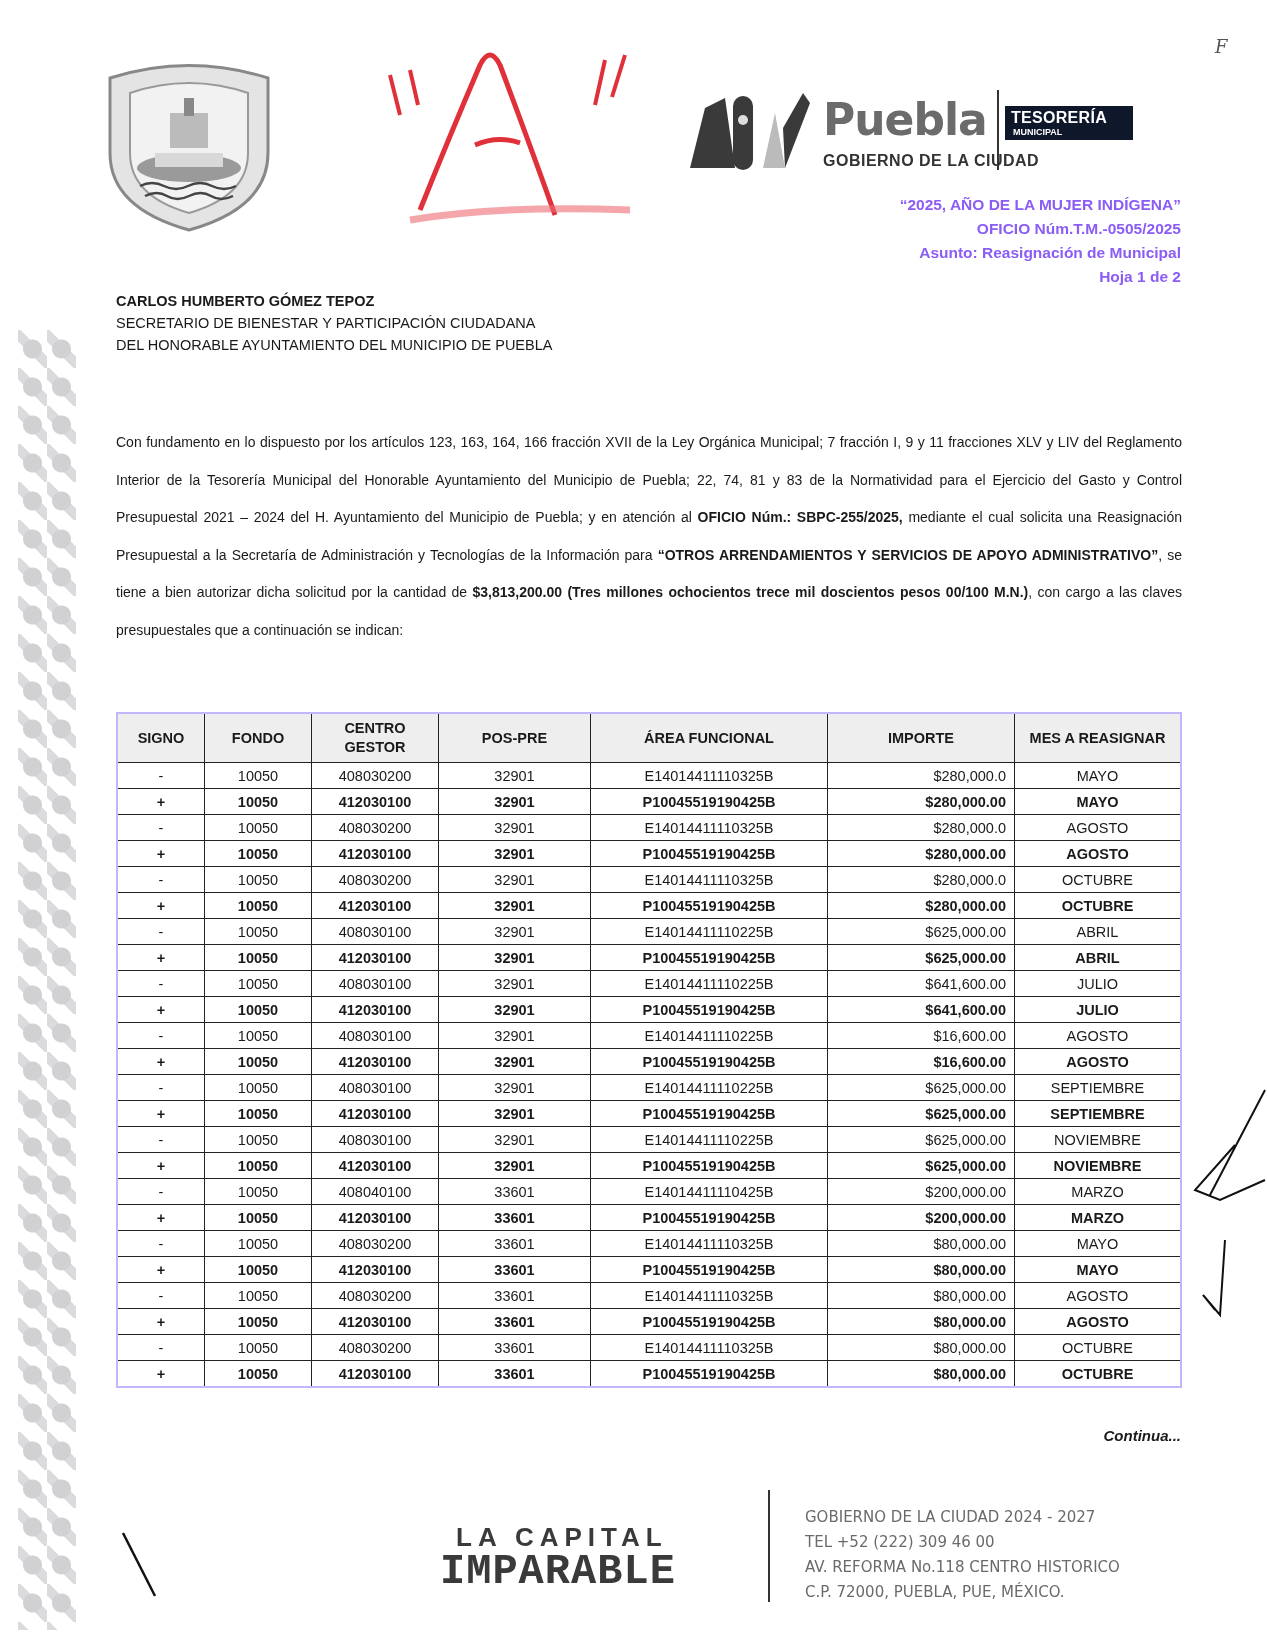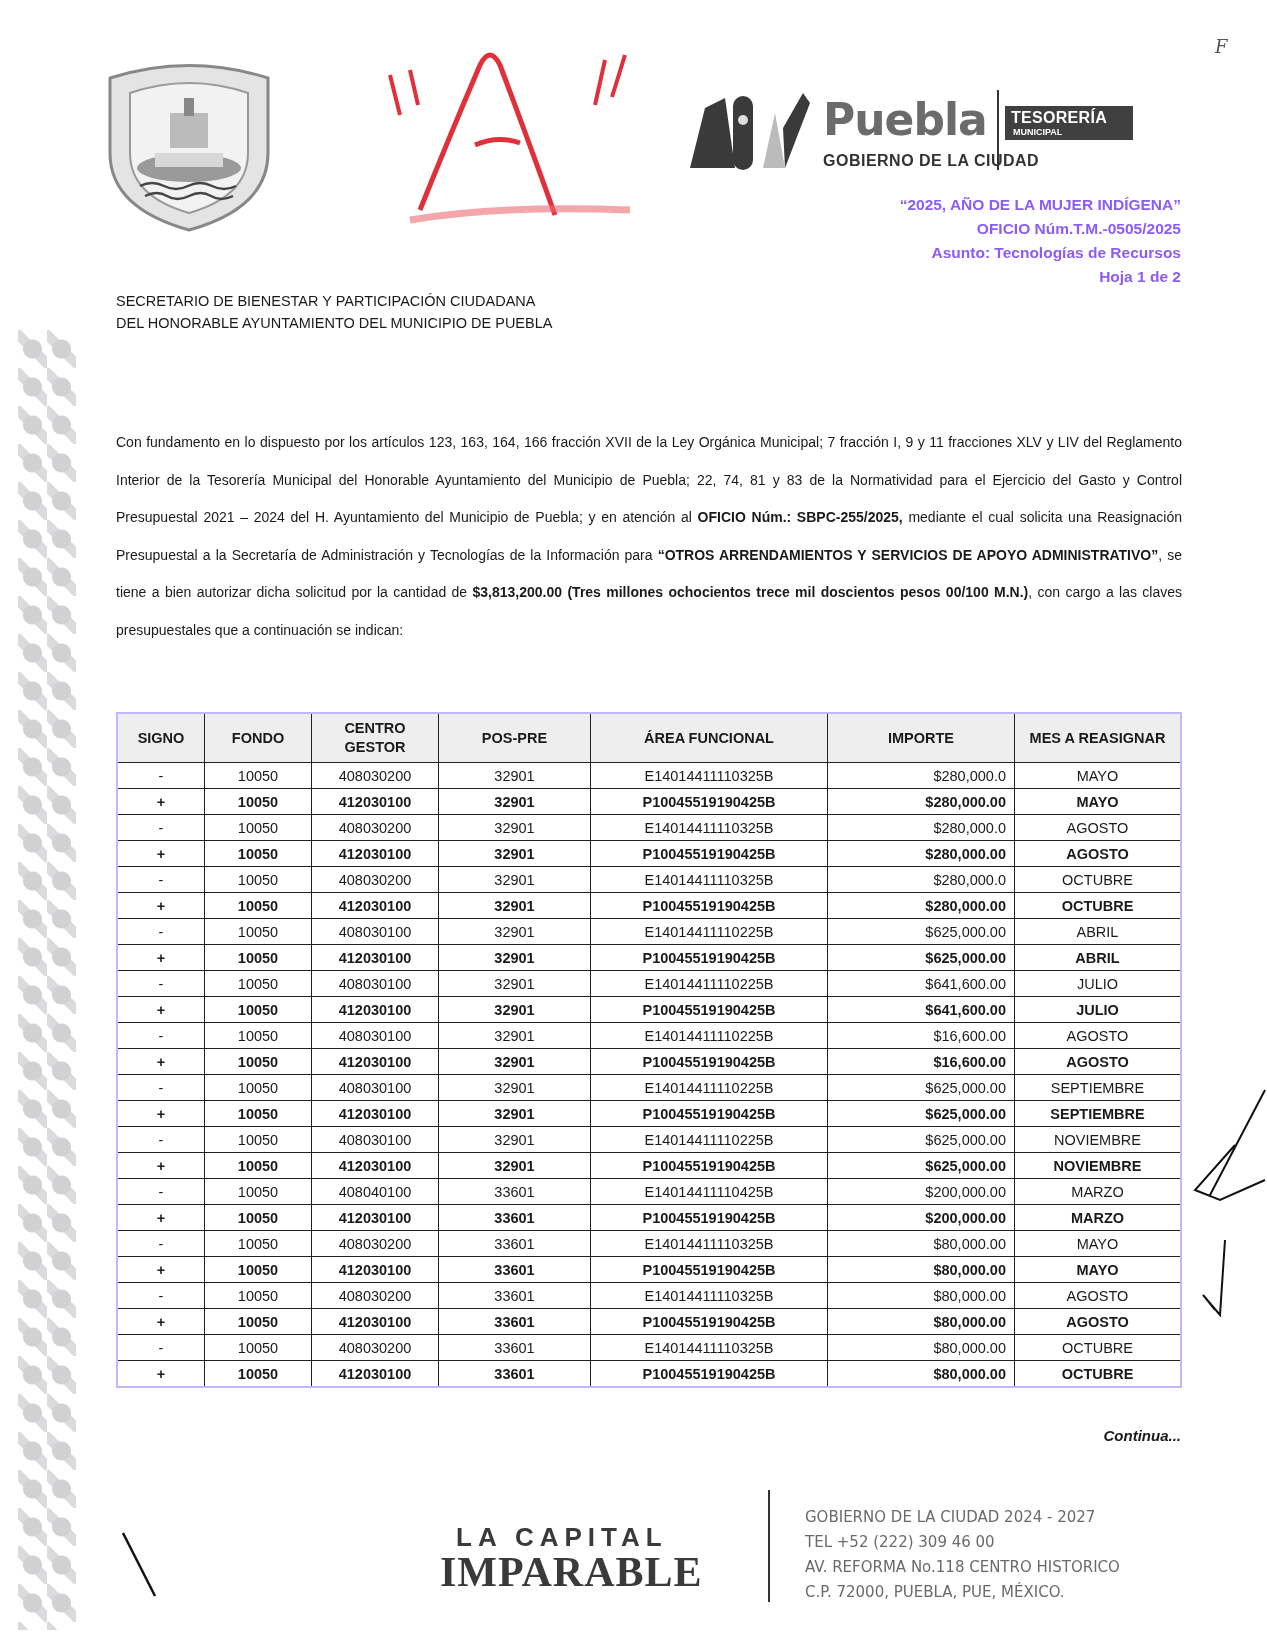--- a/index.html
+++ b/index.html
@@ -35,21 +35,21 @@
     font-family: "DejaVu Sans", sans-serif; font-weight: bold;
     font-size: 44px; color: #6b6b6b; letter-spacing: -1px;
   }
   .puebla-sub {
     position: absolute; left: 138px; top: 64px;
     font-size: 16px; font-weight: bold; color: #333; letter-spacing: 0.5px;
   }
   .puebla-divider { position: absolute; left: 312px; top: 2px; width: 2px; height: 80px; background: #333; }
   .tesoreria-box {
     position: absolute; left: 320px; top: 18px; width: 128px; height: 34px;
-    background: #404040; color: #fff;
+    background: #0f172a; color: #fff;
   }
   .tesoreria-box .t1 { position: absolute; left: 6px; top: 3px; font-size: 16px; font-weight: bold; letter-spacing: 0.3px; }
   .tesoreria-box .t2 { position: absolute; left: 8px; top: 21px; font-size: 9px; font-weight: bold; }
 
   
   .page-mark { left: 1215px; top: 36px; font-family: "DejaVu Serif", serif; font-style: italic; font-size: 18px; color: #555; }
 
   
   .header-right {
     right: 86px; top: 193px; text-align: right;
@@ -86,21 +86,21 @@
   .continua { right: 86px; top: 1427px; font-style: italic; font-weight: bold; font-size: 15px; }
 
   
   .footer-logo { left: 420px; top: 1518px; width: 300px; height: 80px; }
   .footer-logo .l1 {
     position: absolute; left: 36px; top: 4px; font-size: 26px; font-weight: bold;
     letter-spacing: 6px; color: #3a3a3a;
   }
   .footer-logo .l2 {
     position: absolute; left: 20px; top: 30px; font-size: 42px; font-weight: bold;
-    color: #3a3a3a; letter-spacing: 1px; font-family: Liberation Serif, serif;
+    color: #3a3a3a; letter-spacing: 1px; font-family: Liberation Mono, monospace;
   }
   .footer-divider { left: 768px; top: 1490px; width: 2px; height: 112px; background: #333; }
   .footer-address {
     left: 805px; top: 1505px; font-size: 15px; line-height: 25px; color: #6a6a6a;
     font-family: "DejaVu Sans", sans-serif;
   }
 
   .sig1 { left: 1180px; top: 1085px; width: 90px; height: 130px; }
   .sig2 { left: 1195px; top: 1235px; width: 40px; height: 85px; }
   .sig3 { left: 120px; top: 1530px; width: 40px; height: 70px; }
@@ -144,25 +144,26 @@
   <div class="puebla-divider"></div>
   <div class="tesoreria-box">
     <span class="t1">TESORERÍA</span>
     <span class="t2">MUNICIPAL</span>
   </div>
 </div>
 
 <div class="abs header-right">
   <div>“2025, AÑO DE LA MUJER INDÍGENA”</div>
   <div>OFICIO Núm.T.M.-0505/2025</div>
-  <div>Asunto: Tecnologías de Recursos</div>
+  <div>Asunto: Reasignación de Municipal</div>
   <div>Hoja 1 de 2</div>
 </div>
 
 <div class="abs recipient">
+  <div class="name">CARLOS HUMBERTO GÓMEZ TEPOZ</div>
   <div>SECRETARIO DE BIENESTAR Y PARTICIPACIÓN CIUDADANA</div>
   <div>DEL HONORABLE AYUNTAMIENTO DEL MUNICIPIO DE PUEBLA</div>
 </div>
 
 <div class="abs body-text"><span>Con fundamento en lo dispuesto por los artículos 123, 163, 164, 166 fracción XVII de la Ley Orgánica Municipal; 7 fracción I, 9 y 11 fracciones XLV y LIV del Reglamento Interior de la Tesorería Municipal del Honorable Ayuntamiento del Municipio de Puebla; 22, 74, 81 y 83 de la Normatividad para el Ejercicio del Gasto y Control Presupuestal 2021 – 2024 del H. Ayuntamiento del Municipio de Puebla; y en atención al </span><b>OFICIO Núm.: SBPC-255/2025,</b><span> mediante el cual solicita una Reasignación Presupuestal  a la Secretaría de Administración y Tecnologías de la Información para </span><b>“OTROS ARRENDAMIENTOS Y SERVICIOS DE APOYO ADMINISTRATIVO”</b><span>,  se tiene a bien autorizar dicha solicitud por la cantidad de </span><b>$3,813,200.00 (Tres millones ochocientos trece mil doscientos pesos 00/100 M.N.)</b><span>, con cargo a las claves presupuestales que a continuación se indican:</span></div>
 
 <table class="abs budget-table">
   <thead>
     <tr>
       <th style="width:70px">SIGNO</th>

